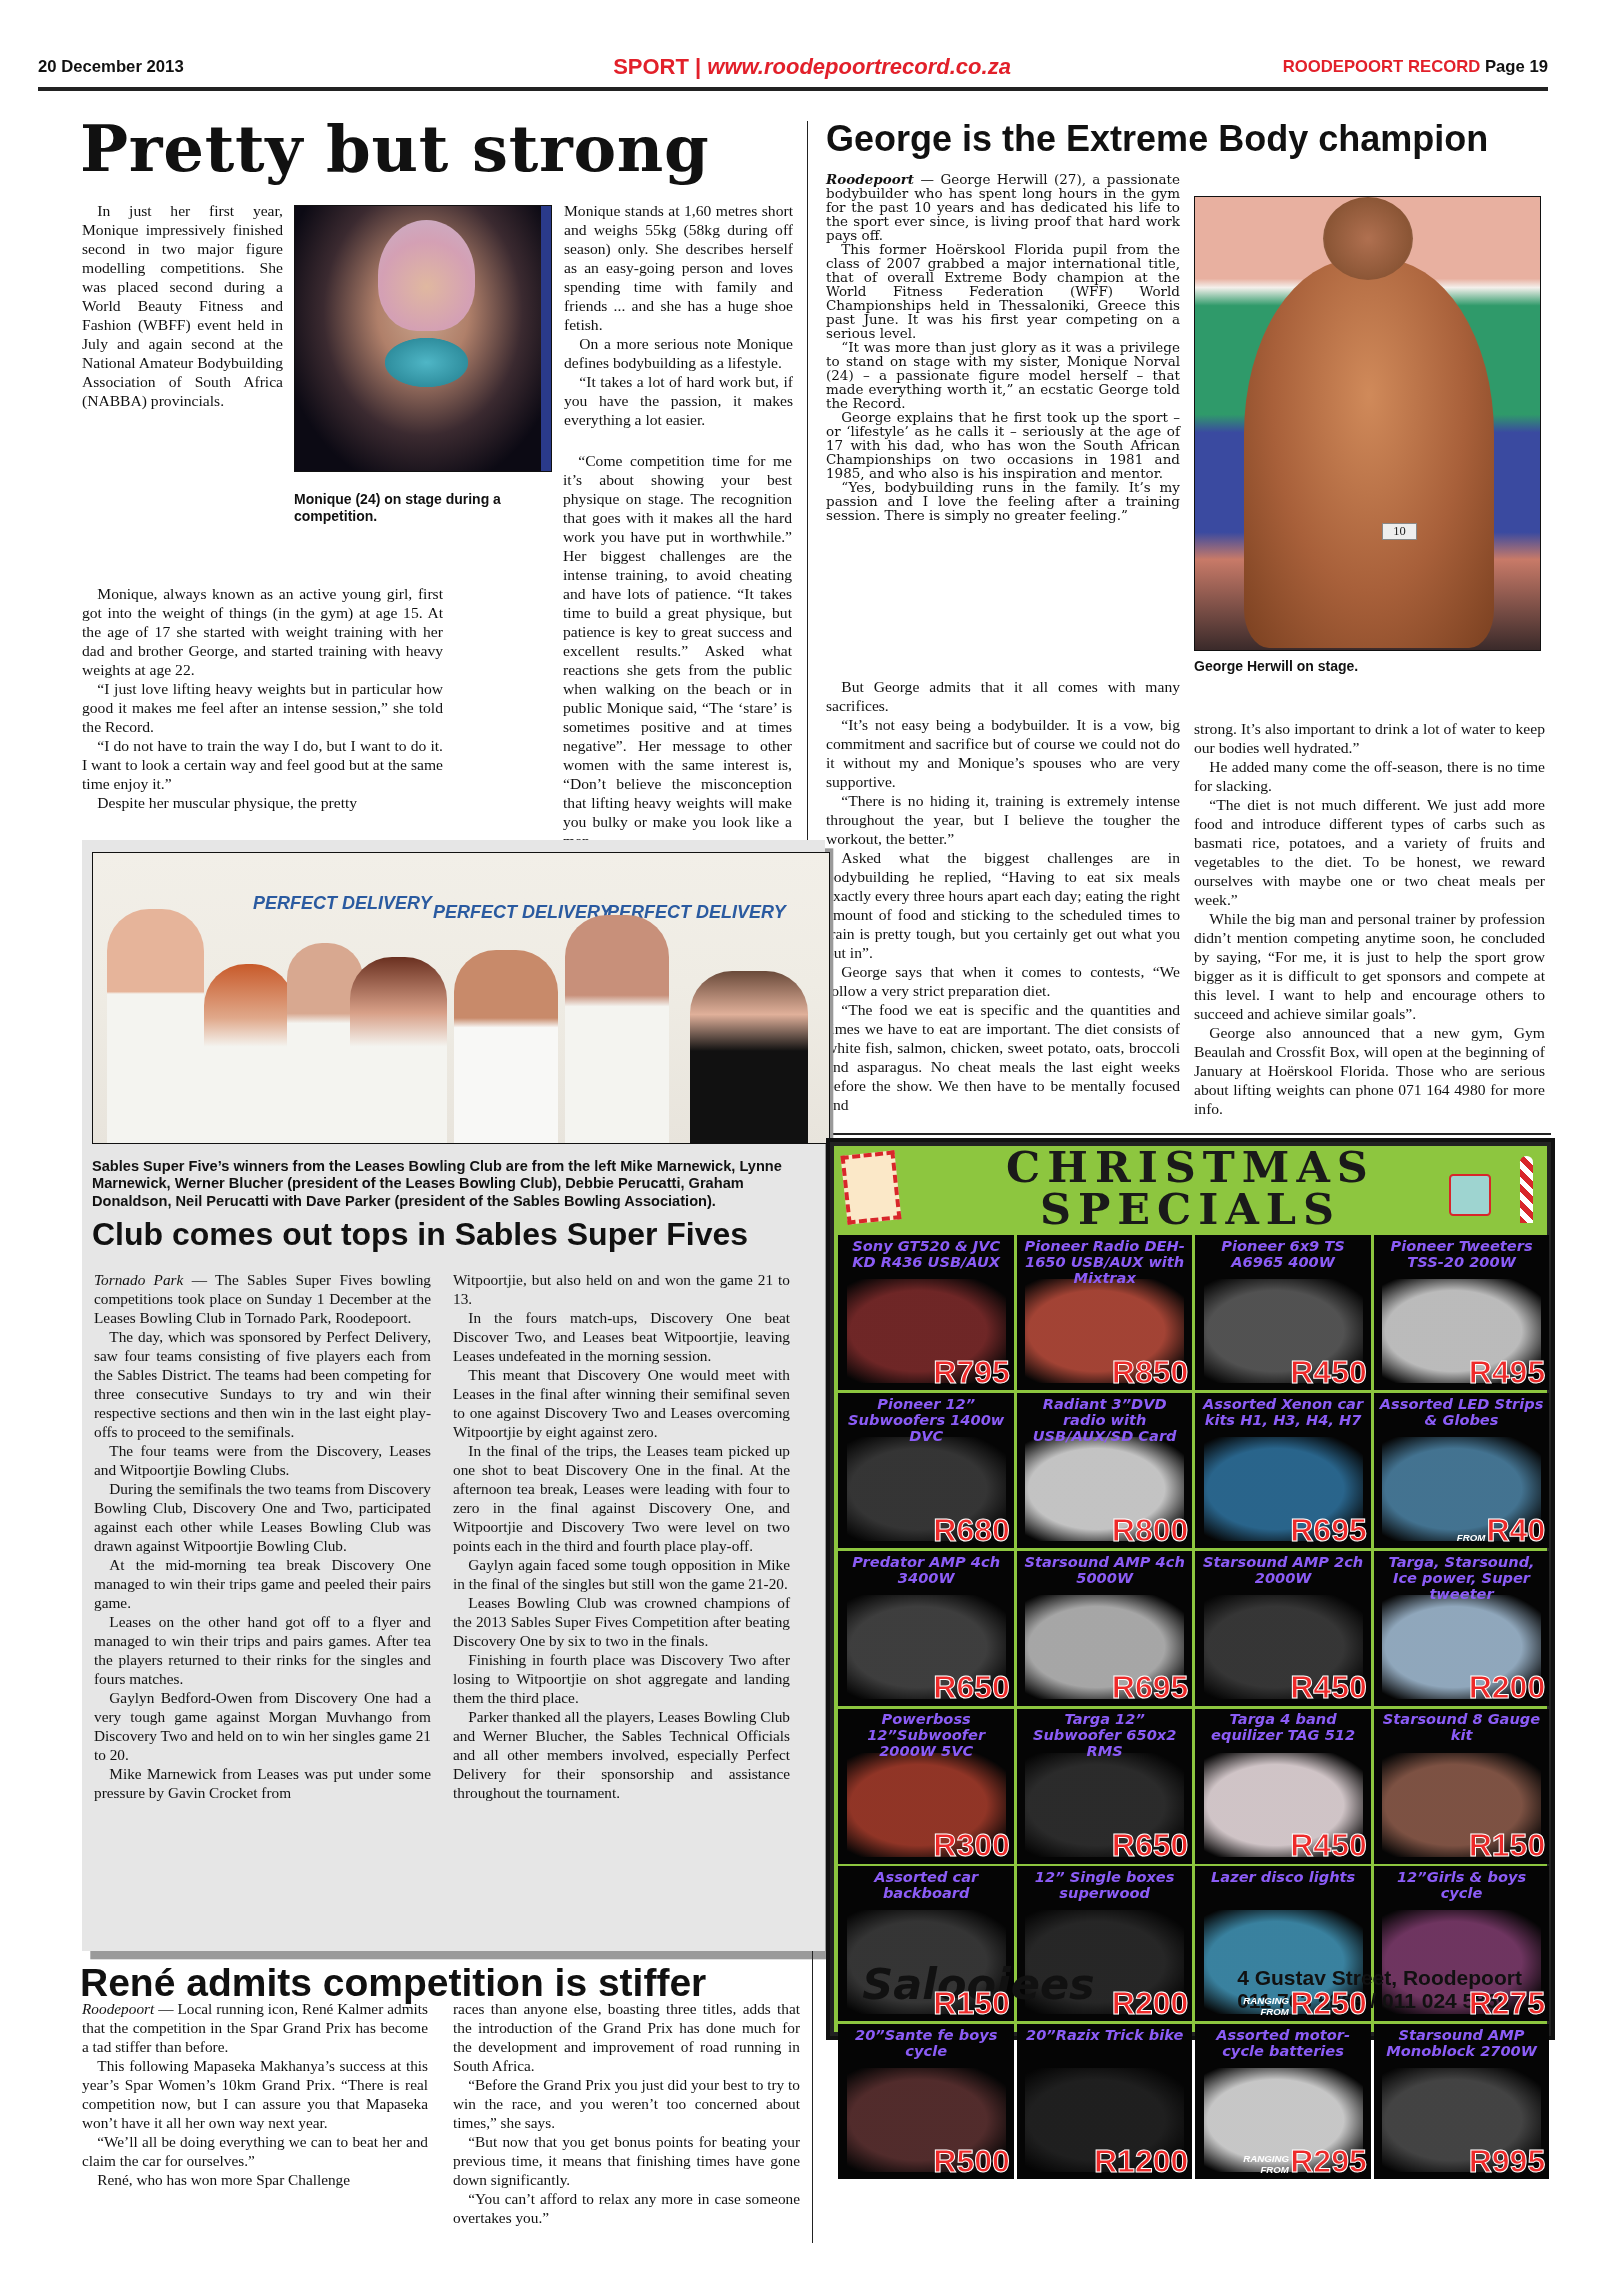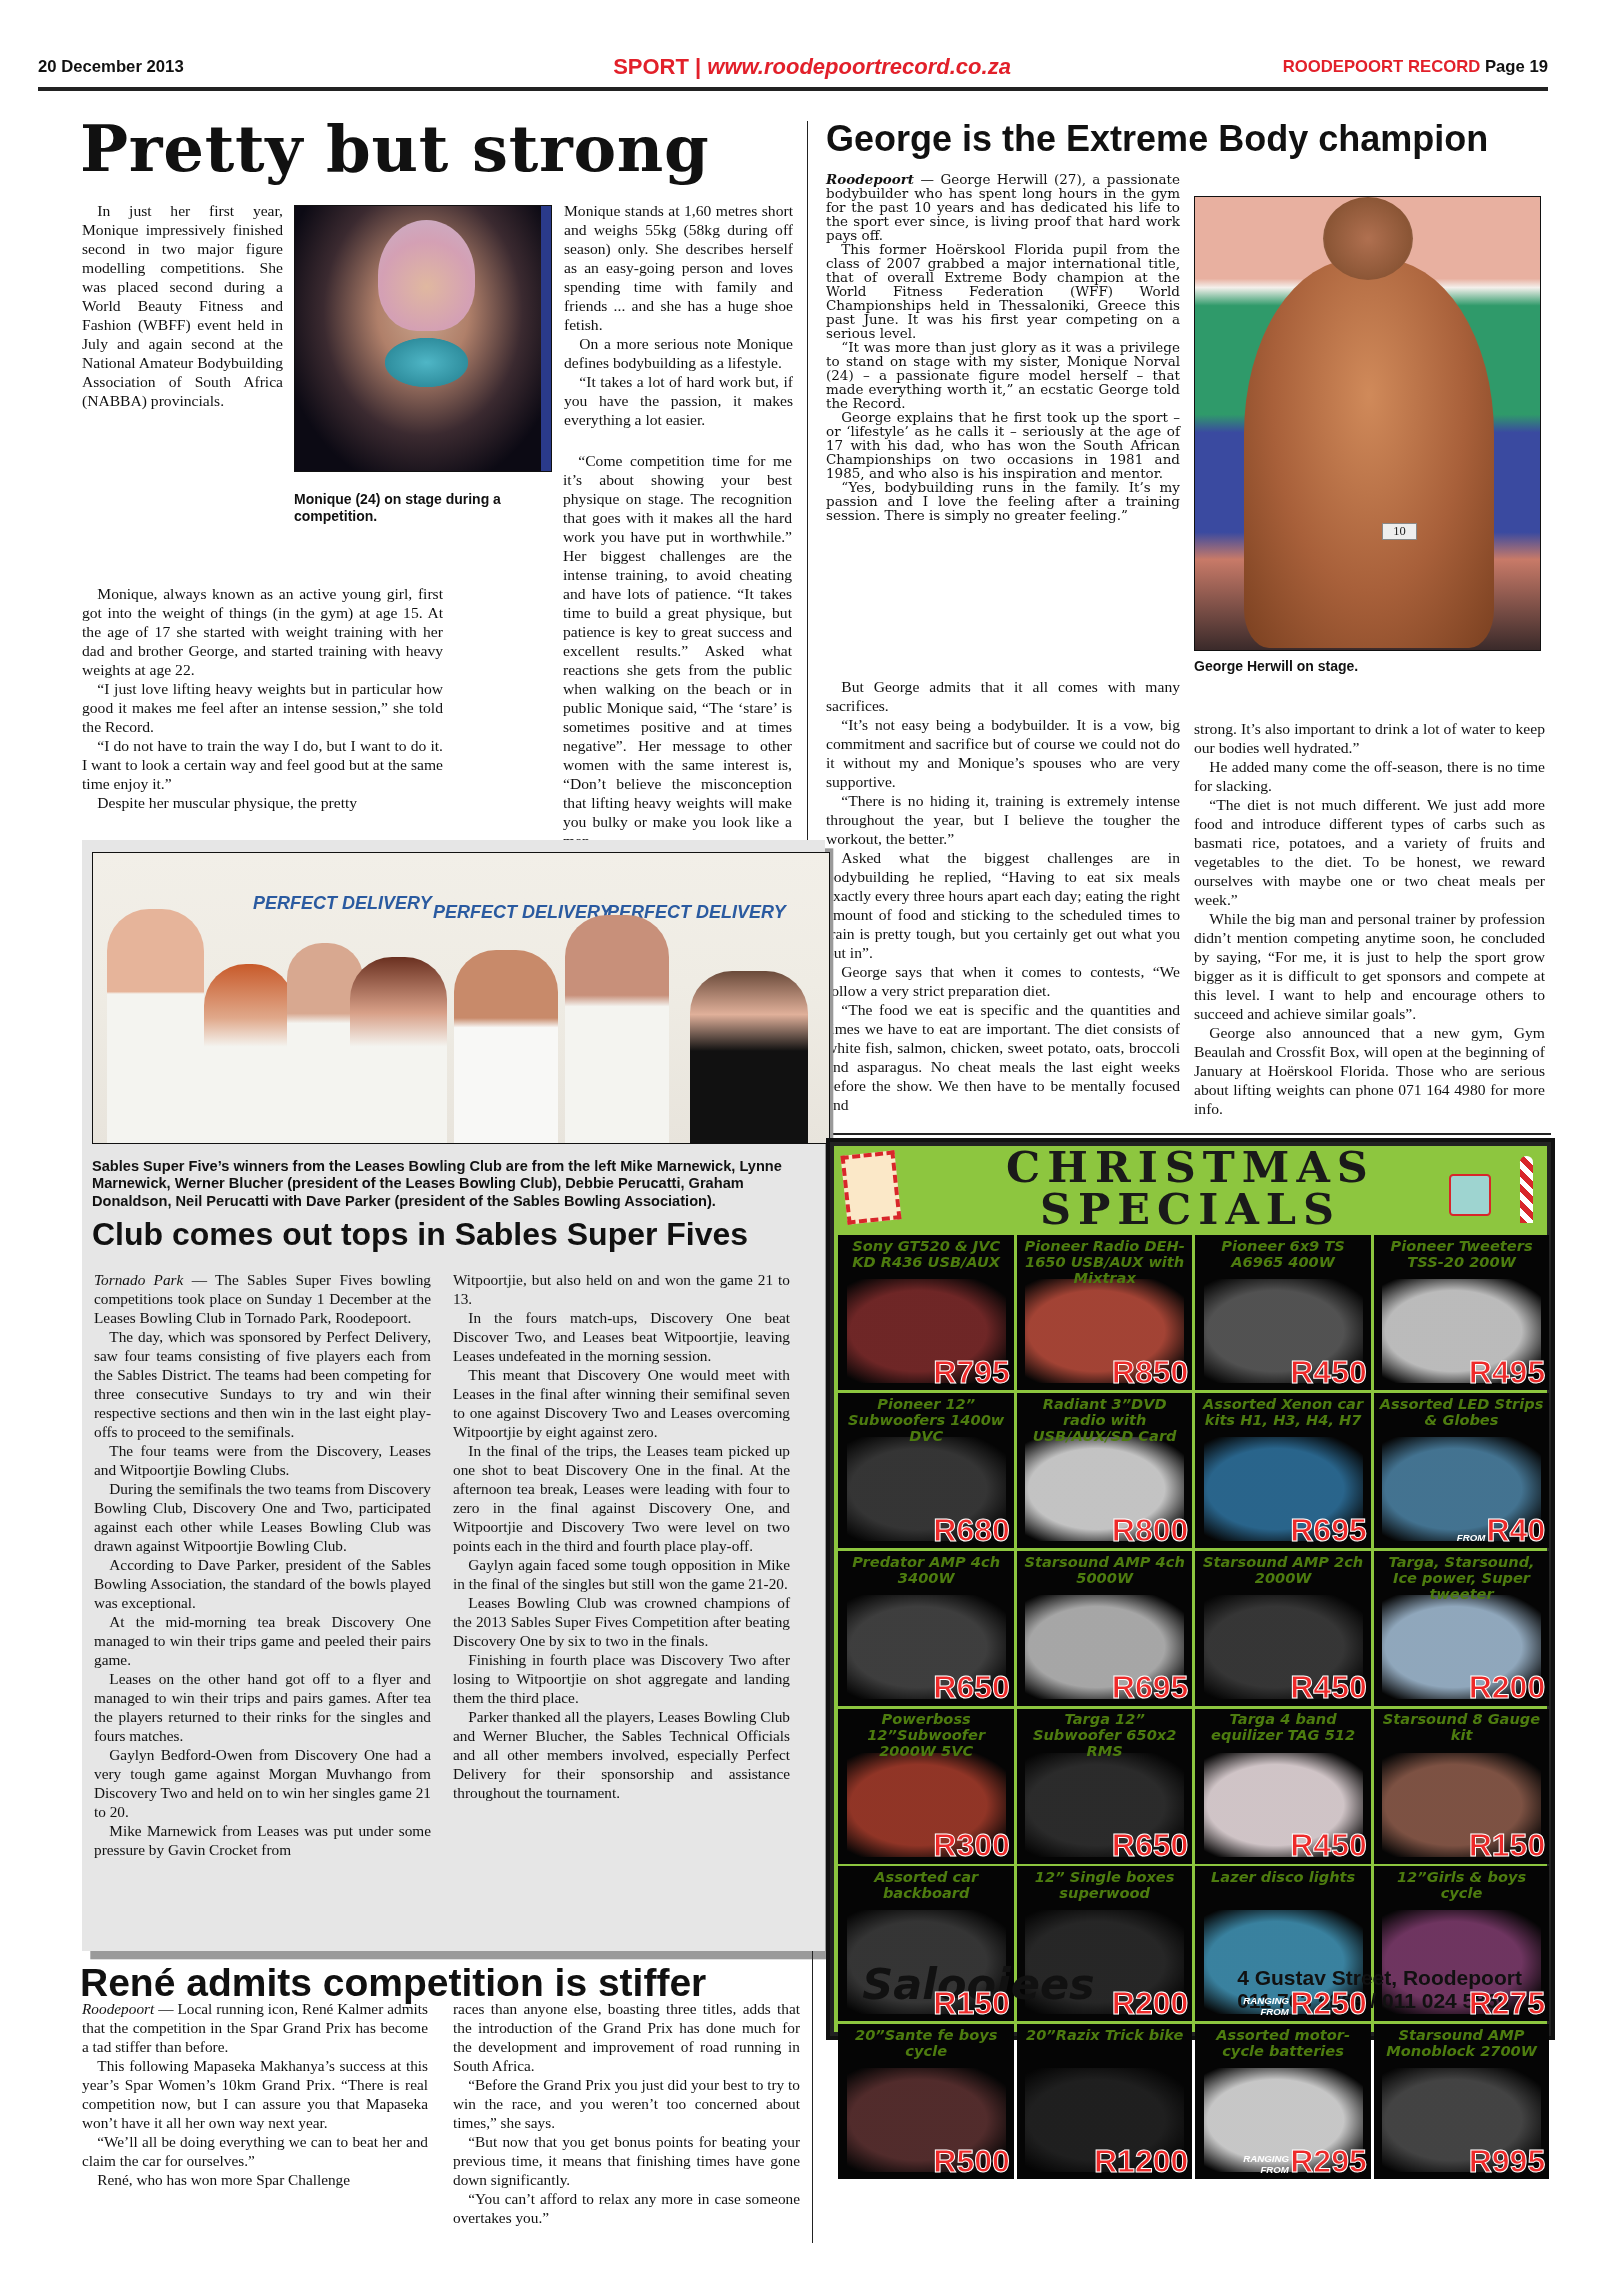--- a/index.html
+++ b/index.html
@@ -33,21 +33,21 @@
 
   
   .grey-box { left: 82px; top: 840px; width: 743px; height: 1111px; background: #e6e6e6; box-shadow: 8.3px 8.3px 0 #9a9a9a; }
 
   
   .ad { left: 826px; top: 1138px; width: 729px; height: 902px; background: #222; border: 4.2px solid #111; }
   .ad-inner { position: absolute; left: 4.2px; top: 4.2px; right: 4.2px; bottom: 4.2px; background: #8dc63f; }
   .ad-title { position: absolute; left: 0; right: 0; text-align: center; font-family: "DejaVu Serif", serif; font-weight: bold; font-size: 43px; letter-spacing: 7px; color: #1a1a1a; line-height: 43px; }
   .grid { position: absolute; left: 4.2px; top: 89px; width: 711px; display: grid; grid-template-columns: repeat(4, 1fr); grid-auto-rows: 155px; gap: 2.8px; }
   .cell { position: relative; background: #050505; overflow: hidden; }
-  .cell-title { position: absolute; left: 0; right: 0; top: 2.8px; text-align: center; color: #4d7c0f; font-family: "DejaVu Sans", sans-serif; font-weight: bold; font-style: italic; font-size: 14.6px; line-height: 16px; padding: 0 2.8px; z-index: 2; }
+  .cell-title { position: absolute; left: 0; right: 0; top: 2.8px; text-align: center; color: #8b5cf6; font-family: "DejaVu Sans", sans-serif; font-weight: bold; font-style: italic; font-size: 14.6px; line-height: 16px; padding: 0 2.8px; z-index: 2; }
   .cell-img { position: absolute; left: 8.3px; right: 8.3px; top: 44px; bottom: 7px; border-radius: 2.8px; opacity: 0.9; }
   .price { position: absolute; right: 4.2px; bottom: 1.4px; color: #ee2a2a; font-family: "Liberation Sans", sans-serif; font-weight: bold; font-size: 32px; line-height: 33px; -webkit-text-stroke: 1px #fff; z-index: 3; margin-top: 29px; }
   .pre { position: absolute; bottom: 4.2px; color: #fff; font-family: "Liberation Sans", sans-serif; font-weight: bold; font-style: italic; font-size: 9.7px; line-height: 10.4px; text-align: right; z-index: 3; }
   .ad-footer { position: absolute; left: 0; right: 0; bottom: 4px; height: 76px; }
   .ad-brand { position: absolute; left: 28px; top: 7px; font-family: "DejaVu Sans", sans-serif; font-weight: bold; font-style: italic; font-size: 43px; color: #111; }
   .ad-addr { position: absolute; left: 403px; top: 14px; font-family: "Liberation Sans", sans-serif; font-size: 21px; line-height: 23.6px; color: #111; font-weight: bold; }
 </style>
 </head>
 <body>
 
@@ -141,21 +141,20 @@
   <div class="abs" style="left:597px; top:118px; width:118px; height:174px; border-radius:42px 42px 0 0; background: linear-gradient(180deg, #6a4a3a 0%, #e0b09a 25%, #111 46%, #111 100%);"></div>
 </div>
 <div class="abs caption" style="left:92px; top:1158px; width:722px; font-size:14.6px; line-height:17.4px;">Sables Super Five’s winners from the Leases Bowling Club are from the left Mike Marnewick, Lynne Marnewick, Werner Blucher (president of the Leases Bowling Club), Debbie Perucatti, Graham Donaldson, Neil Perucatti with Dave Parker (president of the Sables Bowling Association).</div>
 <div class="abs hl-sans" style="left:92px; top:1216px; font-size:32px;">Club comes out tops in Sables Super Fives</div>
 
 <div class="abs col" style="left:94px; top:1270px; width:337px; font-size:15.3px; line-height:19px;">
   <p class="noindent"><span class="dateline">Tornado Park</span><span> — The Sables Super Fives bowling competitions took place on Sunday 1 December at the Leases Bowling Club in Tornado Park, Roodepoort.</span></p>
   <p>The day, which was sponsored by Perfect Delivery, saw four teams consisting of five players each from the Sables District. The teams had been competing for three consecutive Sundays to try and win their respective sections and then win in the last eight play-offs to proceed to the semifinals.</p>
   <p>The four teams were from the Discovery, Leases and Witpoortjie Bowling Clubs.</p>
   <p>During the semifinals the two teams from Discovery Bowling Club, Discovery One and Two, participated against each other while Leases Bowling Club was drawn against Witpoortjie Bowling Club.</p>
-  <p>According to Dave Parker, president of the Sables Bowling Association, the standard of the bowls played was exceptional.</p>
   <p>At the mid-morning tea break Discovery One managed to win their trips game and peeled their pairs game.</p>
   <p>Leases on the other hand got off to a flyer and managed to win their trips and pairs games. After tea the players returned to their rinks for the singles and fours matches.</p>
   <p>Gaylyn Bedford-Owen from Discovery One had a very tough game against Morgan Muvhango from Discovery Two and held on to win her singles game 21 to 20.</p>
   <p>Mike Marnewick from Leases was put under some pressure by Gavin Crocket from</p>
 </div>
 <div class="abs col" style="left:453px; top:1270px; width:337px; font-size:15.3px; line-height:19px;">
   <p class="noindent">Witpoortjie, but also held on and won the game 21 to 13.</p>
   <p>In the fours match-ups, Discovery One beat Discover Two, and Leases beat Witpoortjie, leaving Leases undefeated in the morning session.</p>
   <p>This meant that Discovery One would meet with Leases in the final after winning their semifinal seven to one against Discovery Two and Leases overcoming Witpoortjie by eight against zero.</p>
   <p>In the final of the trips, the Leases team picked up one shot to beat Discovery One in the final. At the afternoon tea break, Leases were leading with four to zero in the final against Discovery One, and Witpoortjie and Discovery Two were level on two points each in the third and fourth place play-off.</p>

